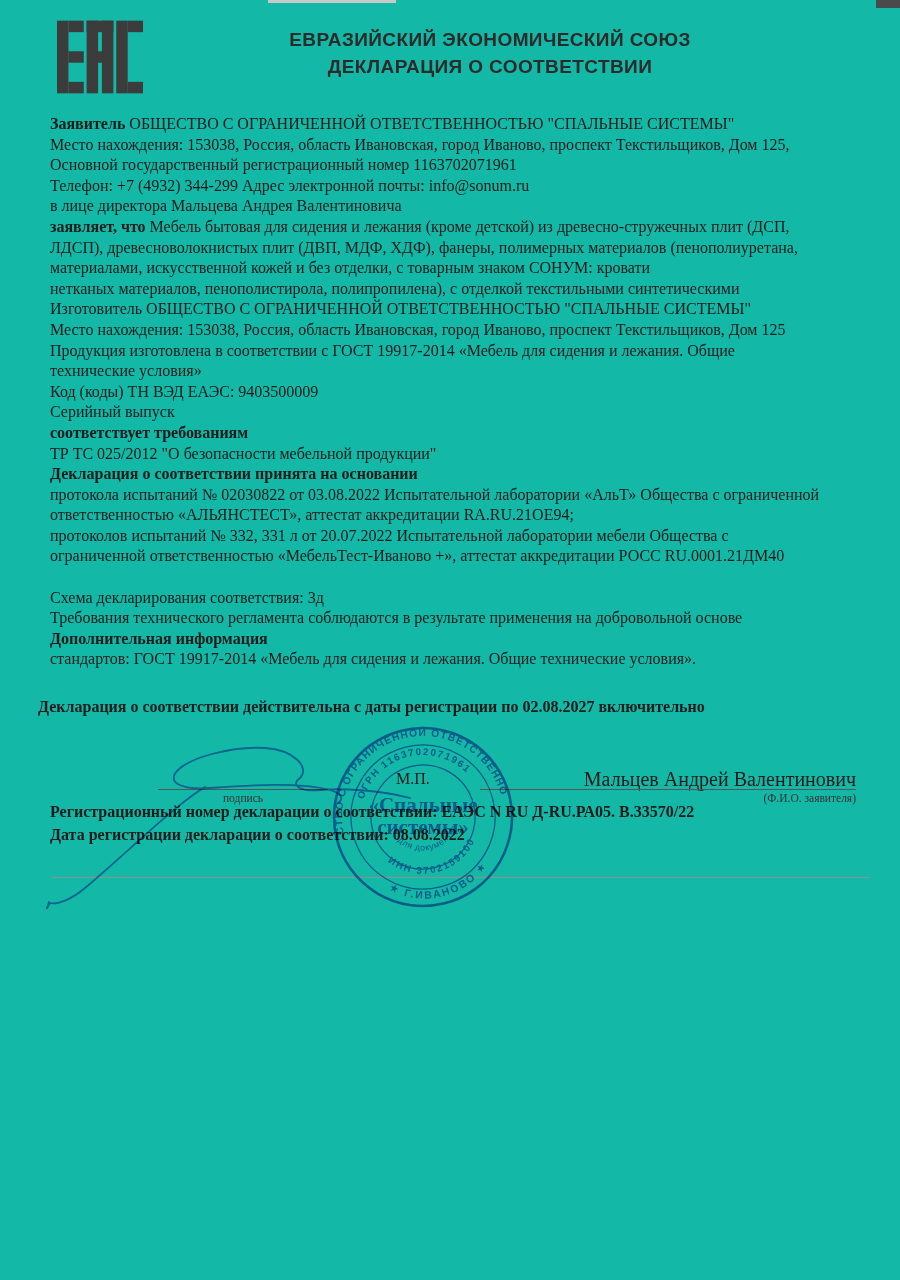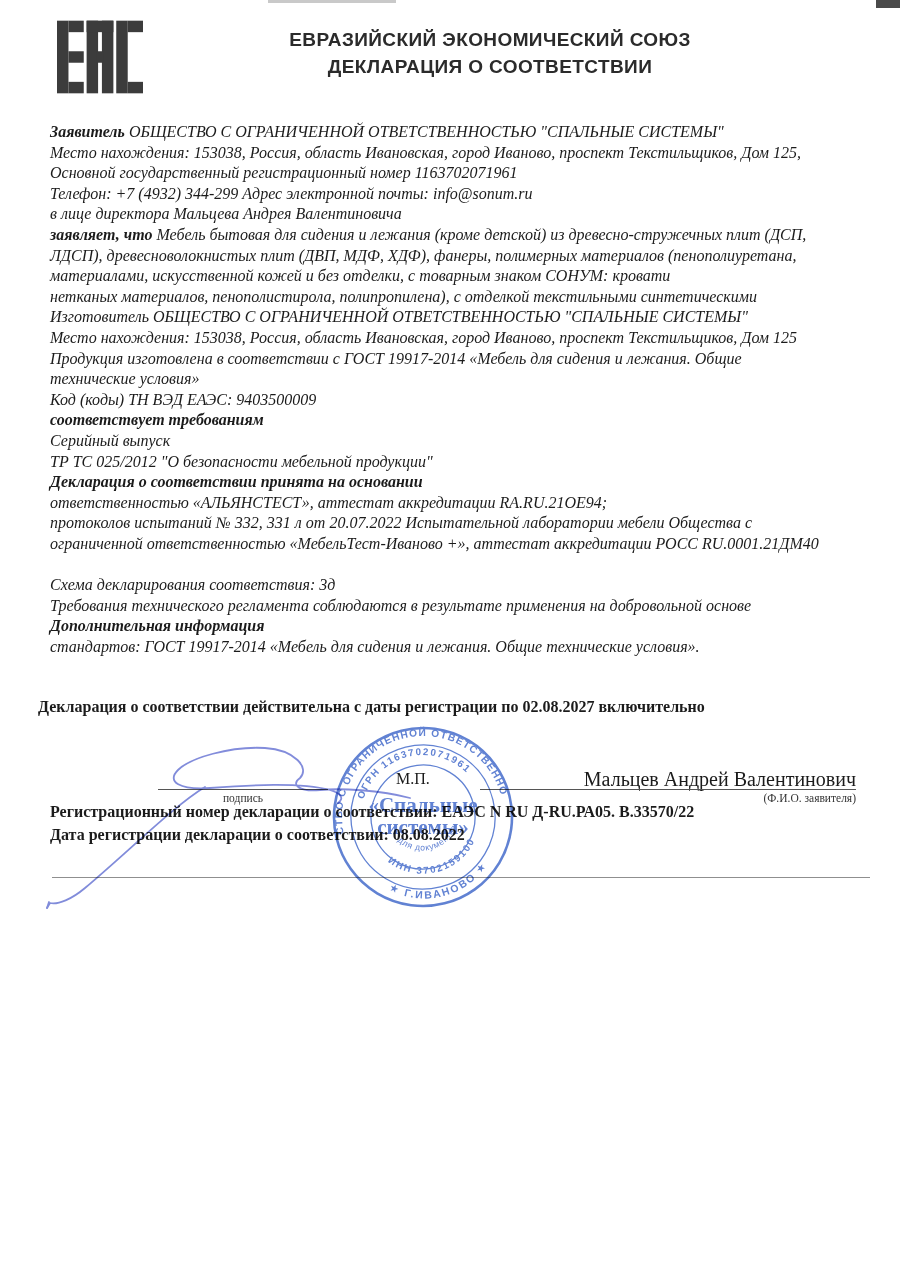--- a/index.html
+++ b/index.html
@@ -1,36 +1,36 @@
 <!DOCTYPE html>
 <html><head>
 <meta charset="utf-8">
 <style>
   * { margin:0; padding:0; box-sizing:border-box; }
   html,body { background:#e8e8e8; }
   .page {
     position:relative; width:900px; height:1280px; margin:0 auto;
-    background:#ffffff; overflow:hidden;
+    background:#14b8a6; overflow:hidden;
     font-family:"Liberation Serif","DejaVu Serif",serif;
     color:#1b1b1b;
   }
   
   .artifact-tr { position:absolute; right:0; top:0; width:24px; height:8px; background:#4a4a4a; }
   .artifact-smudge { position:absolute; left:268px; top:0; width:128px; height:3px; background:#c9c9c9; }
 
   
   .eac-logo { position:absolute; left:57px; top:20px; width:86px; height:74px; }
   .header-title {
     position:absolute; left:80px; top:26px; width:820px;
     text-align:center; font-family:"Liberation Sans","DejaVu Sans",sans-serif;
     font-weight:bold; font-size:19px; line-height:27px; letter-spacing:.4px; color:#2b2b2b;
   }
 
   
-  .doc-body { position:absolute; left:50px; top:122px; width:822px; font-size:16px;font-style:italic; }
+  .doc-body { position:absolute; left:50px; top:114px; width:822px; font-size:16px; }
   .line { min-height:20.6px; line-height:20.6px; }
   .b { font-weight:bold; }
 
   .validity {
     position:absolute; left:38px; top:696px; width:822px;
     font-size:16px; font-weight:bold; line-height:21px;
   }
 
   
   .sig-rule-left  { position:absolute; left:158px; top:789px; width:170px; height:1px; background:#555; }
@@ -101,28 +101,29 @@
       <div class="line"><span class="b"></span><span>Изготовитель ОБЩЕСТВО С ОГРАНИЧЕННОЙ ОТВЕТСТВЕННОСТЬЮ "СПАЛЬНЫЕ СИСТЕМЫ"</span></div>
 
       <div class="line"><span class="b"></span><span>Место нахождения: 153038, Россия, область Ивановская, город Иваново, проспект Текстильщиков, Дом 125</span></div>
 
       <div class="line"><span class="b"></span><span>Продукция изготовлена в соответствии с ГОСТ 19917-2014 «Мебель для сидения и лежания. Общие</span></div>
 
       <div class="line"><span class="b"></span><span>технические условия»</span></div>
 
       <div class="line"><span class="b"></span><span>Код (коды) ТН ВЭД ЕАЭС: 9403500009</span></div>
 
+      <div class="line"><span class="b"></span><span>Серийный выпуск</span></div>
+
       <div class="line"><span class="b">соответствует требованиям</span><span></span></div>
-
-      <div class="line"><span class="b"></span><span>Серийный выпуск</span></div>
 
       <div class="line"><span class="b"></span><span>ТР ТС 025/2012 "О безопасности мебельной продукции"</span></div>
 
       <div class="line"><span class="b">Декларация о соответствии принята на основании</span><span></span></div>
 
+      <div class="line"><span class="b"></span><span>протокола испытаний № 02030822 от 03.08.2022 Испытательной лаборатории «АльТ» Общества с ограниченной</span></div>
 
       <div class="line"><span class="b"></span><span>ответственностью «АЛЬЯНСТЕСТ», аттестат аккредитации RA.RU.21OE94;</span></div>
 
       <div class="line"><span class="b"></span><span>протоколов испытаний № 332, 331 л от 20.07.2022 Испытательной лаборатории мебели Общества с</span></div>
 
       <div class="line"><span class="b"></span><span>ограниченной ответственностью «МебельТест-Иваново +», аттестат аккредитации РОСС RU.0001.21ДМ40</span></div>
 
       <div class="line"><span class="b"></span><span></span></div>
 
       <div class="line"><span class="b"></span><span>Схема декларирования соответствия: 3д</span></div>

